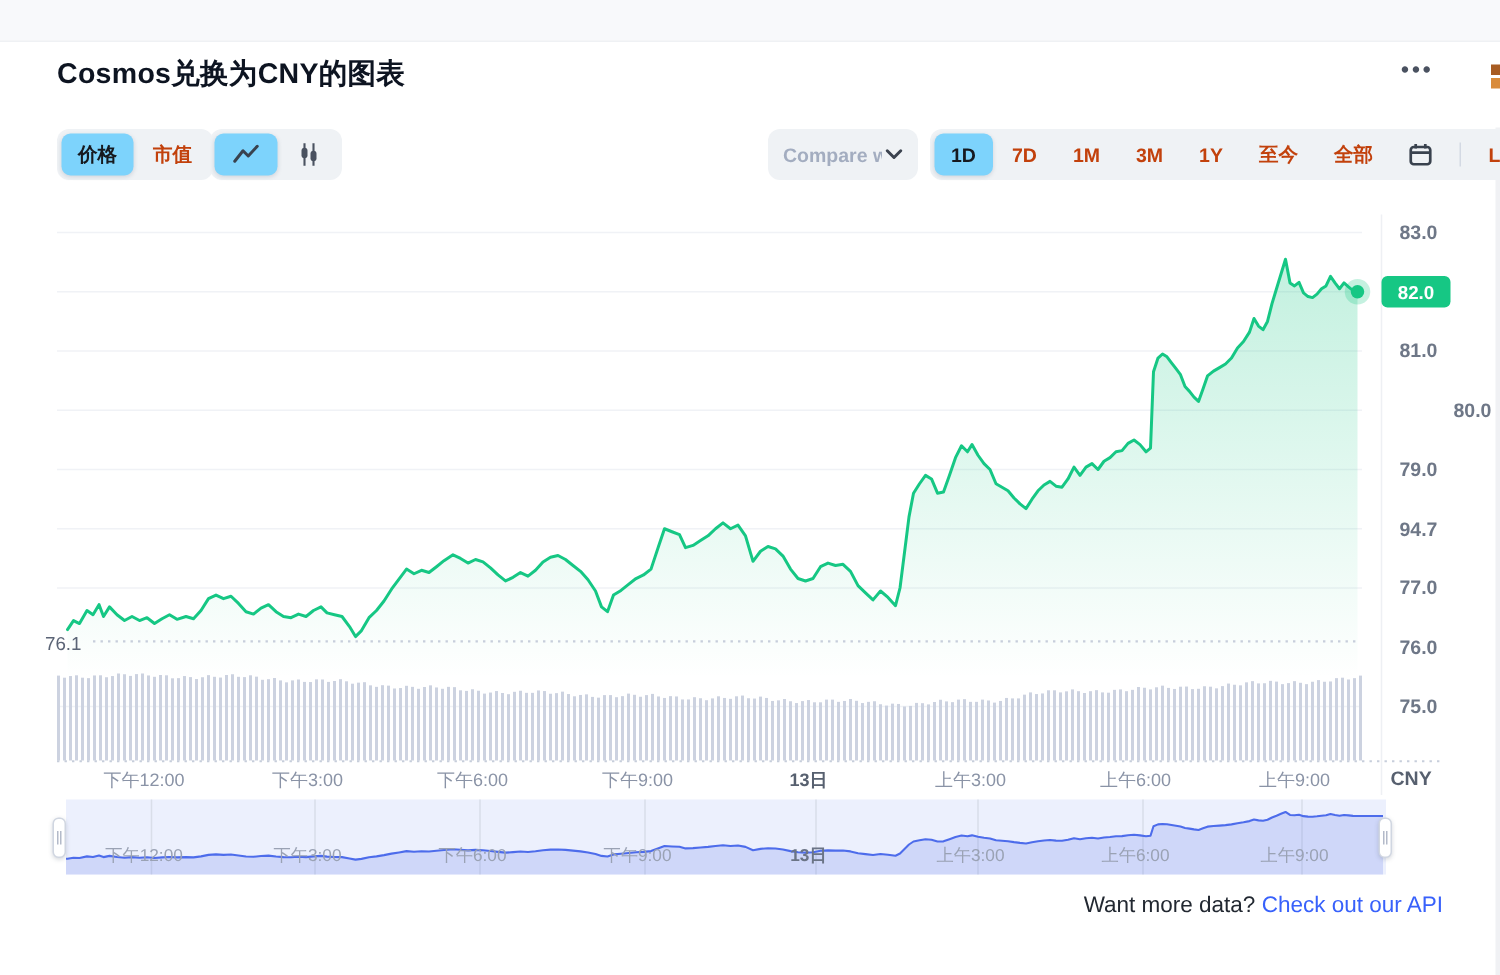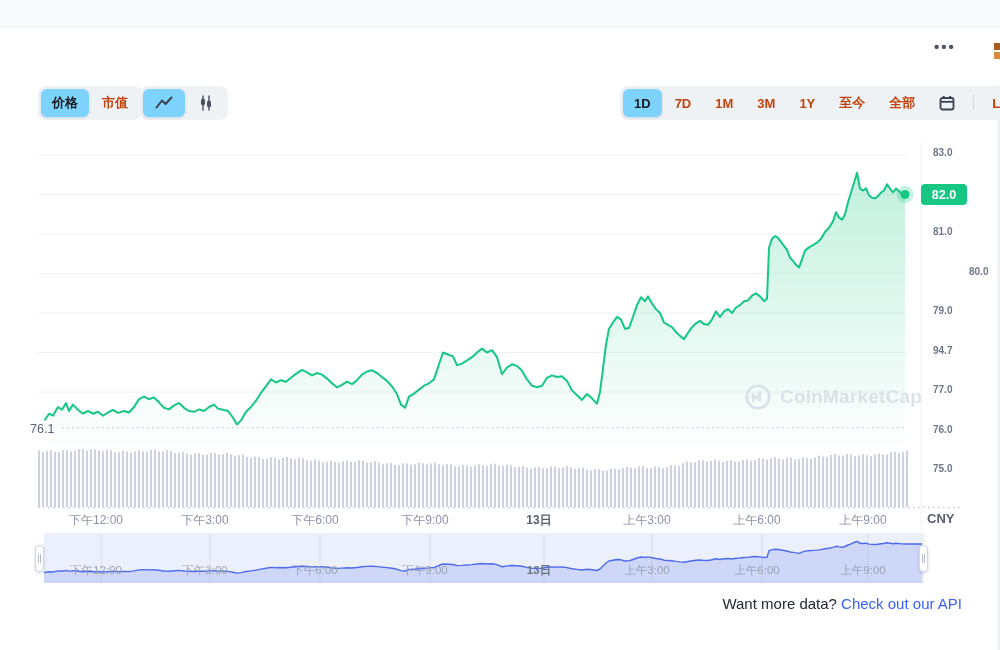--- a/index.html
+++ b/index.html
@@ -25,21 +25,21 @@
   #range-seg { left:620px; }
   #range-seg .divider { width:1px; height:16px; background:#d3d9e3; margin:0 5px; }
 
   .compare-btn { position:absolute; left:512px; top:86px; width:100px; height:34px; background:#eff2f5; border:none; border-radius:8px;
                  display:flex; align-items:center; justify-content:flex-start; padding:0 10px; cursor:pointer; }
   .compare-txt { font-size:13px; font-weight:700; color:#a3adc0; max-width:66px; overflow:hidden; white-space:nowrap; }
   .compare-btn svg { margin-left:2px; flex:none; }
 
   #chart-wrap, #chart-wrap svg { position:absolute; left:0; top:0; width:1000px; height:650px; pointer-events:none; }
 
-  .ylab { position:absolute; left:933px; width:44px; font-size:10px; color:#6e7787; font-weight:600; }
+  .ylab { position:absolute; left:933px; width:44px; font-size:13px; color:#6e7787; font-weight:600; }
   .price-badge { position:absolute; left:921px; top:184px; width:46px; height:21px; background:#16c784; color:#fff;
                  font-size:12.5px; font-weight:700; border-radius:4px; display:flex; align-items:center; justify-content:center; }
   .open-label { position:absolute; left:30px; top:422px; font-size:12.5px; font-weight:400; color:#5b6476; }
   .xlab { position:absolute; top:512px; transform:translateX(-50%); font-size:12px; color:#8a93a6; white-space:nowrap; }
   .xlab.bold { color:#57606f; font-weight:700; }
   .cny-label { position:absolute; left:927px; top:511px; font-size:13px; font-weight:700; color:#57606f; }
 
   .watermark { position:absolute; left:744px; top:383px; display:flex; align-items:center; gap:8px; opacity:.85; }
   .watermark .wm-text { font-size:19px; font-weight:700; color:#d7dde6; letter-spacing:.2px; }
 
@@ -56,20 +56,21 @@
 </style>
 </head>
 <body>
 
 <div class="stage">
   <div class="topstrip"></div>
   <div class="edge-gray"></div>
   <div class="edge-orange1"></div>
   <div class="edge-orange2"></div>
 
+  <h1 class="page-title">Cosmos兑换为CNY的图表</h1>
   <button class="ellipsis-btn">•••</button>
 
   <div class="seg" id="metric-seg">
       <button class="item sel">价格</button>
       <button class="item">市值</button>
     </div>
   <div class="seg" id="charttype-seg">
       <button class="item sel">
         <span>
           <svg width="20" height="16" viewBox="0 0 20 16">
@@ -82,20 +83,26 @@
           <svg width="16" height="18" viewBox="0 0 16 18">
             <line x1="5" y1="1.5" x2="5" y2="16.5" stroke="#4a5260" stroke-width="1.4"></line>
             <rect x="3" y="4.5" width="4" height="7" rx="2" fill="#4a5260"></rect>
             <line x1="11" y1="1.5" x2="11" y2="16.5" stroke="#4a5260" stroke-width="1.4"></line>
             <rect x="9" y="6.5" width="4" height="7" rx="2" fill="#4a5260"></rect>
           </svg>
         </span>
       </button>
     </div>
 
+  <button class="compare-btn">
+    <span class="compare-txt">Compare w</span>
+    <svg width="12" height="8" viewBox="0 0 12 8">
+        <path d="M1.5 1.5 L6 6 L10.5 1.5" fill="none" stroke="#3b434f" stroke-width="2" stroke-linecap="round" stroke-linejoin="round"></path>
+      </svg>
+  </button>
 
   <div class="seg" id="range-seg">
       <button class="item sel">1D</button>
       <button class="item">7D</button>
       <button class="item">1M</button>
       <button class="item">3M</button>
       <button class="item">1Y</button>
       <button class="item">至今</button>
       <button class="item">全部</button>
       <button class="item">
@@ -391,27 +398,20 @@
       <div class="xlab" style="left: 205px;">下午3:00</div>
       <div class="xlab" style="left: 315px;">下午6:00</div>
       <div class="xlab" style="left: 425px;">下午9:00</div>
       <div class="xlab bold" style="left: 539px;">13日</div>
       <div class="xlab" style="left: 647px;">上午3:00</div>
       <div class="xlab" style="left: 757px;">上午6:00</div>
       <div class="xlab" style="left: 863px;">上午9:00</div>
     </div>
   <div class="cny-label">CNY</div>
 
-  <div class="watermark">
-    <svg width="28" height="28" viewBox="0 0 28 28">
-      <circle cx="14" cy="14" r="11.3" fill="none" stroke="#d7dde6" stroke-width="2.6"></circle>
-      <path d="M9 18 v-7 l3.4 4.4 3.4-6 v8" fill="none" stroke="#d7dde6" stroke-width="2.4" stroke-linecap="round" stroke-linejoin="round"></path>
-    </svg>
-    <span class="wm-text">CoinMarketCap</span>
-  </div>
 
   <div class="nav-handle" id="nav-handle-left">
       <div class="grip"></div>
     </div>
   <div class="nav-handle" id="nav-handle-right">
       <div class="grip"></div>
     </div>
   <div id="nav-labels">
       <div class="navlab" style="left: 96px;">下午12:00</div>
       <div class="navlab" style="left: 205px;">下午3:00</div>

